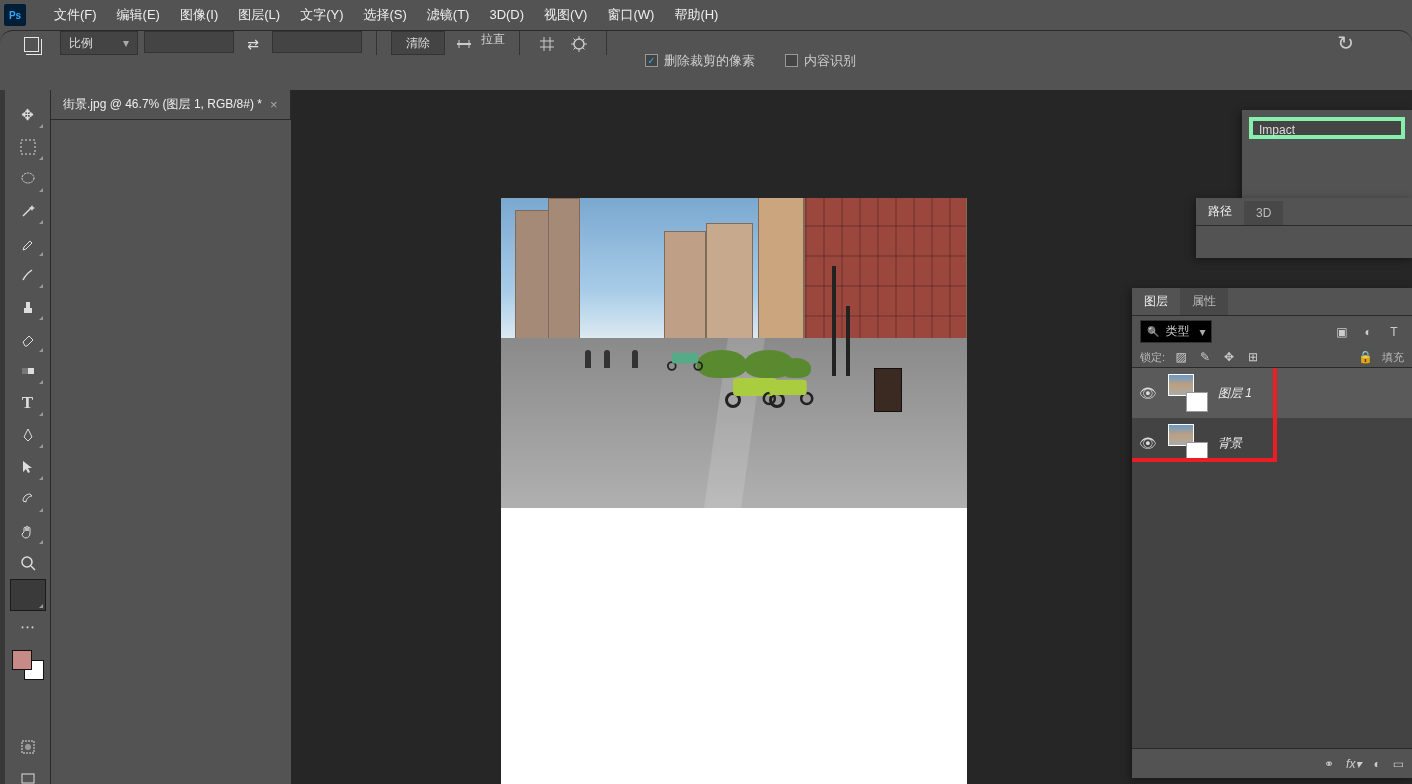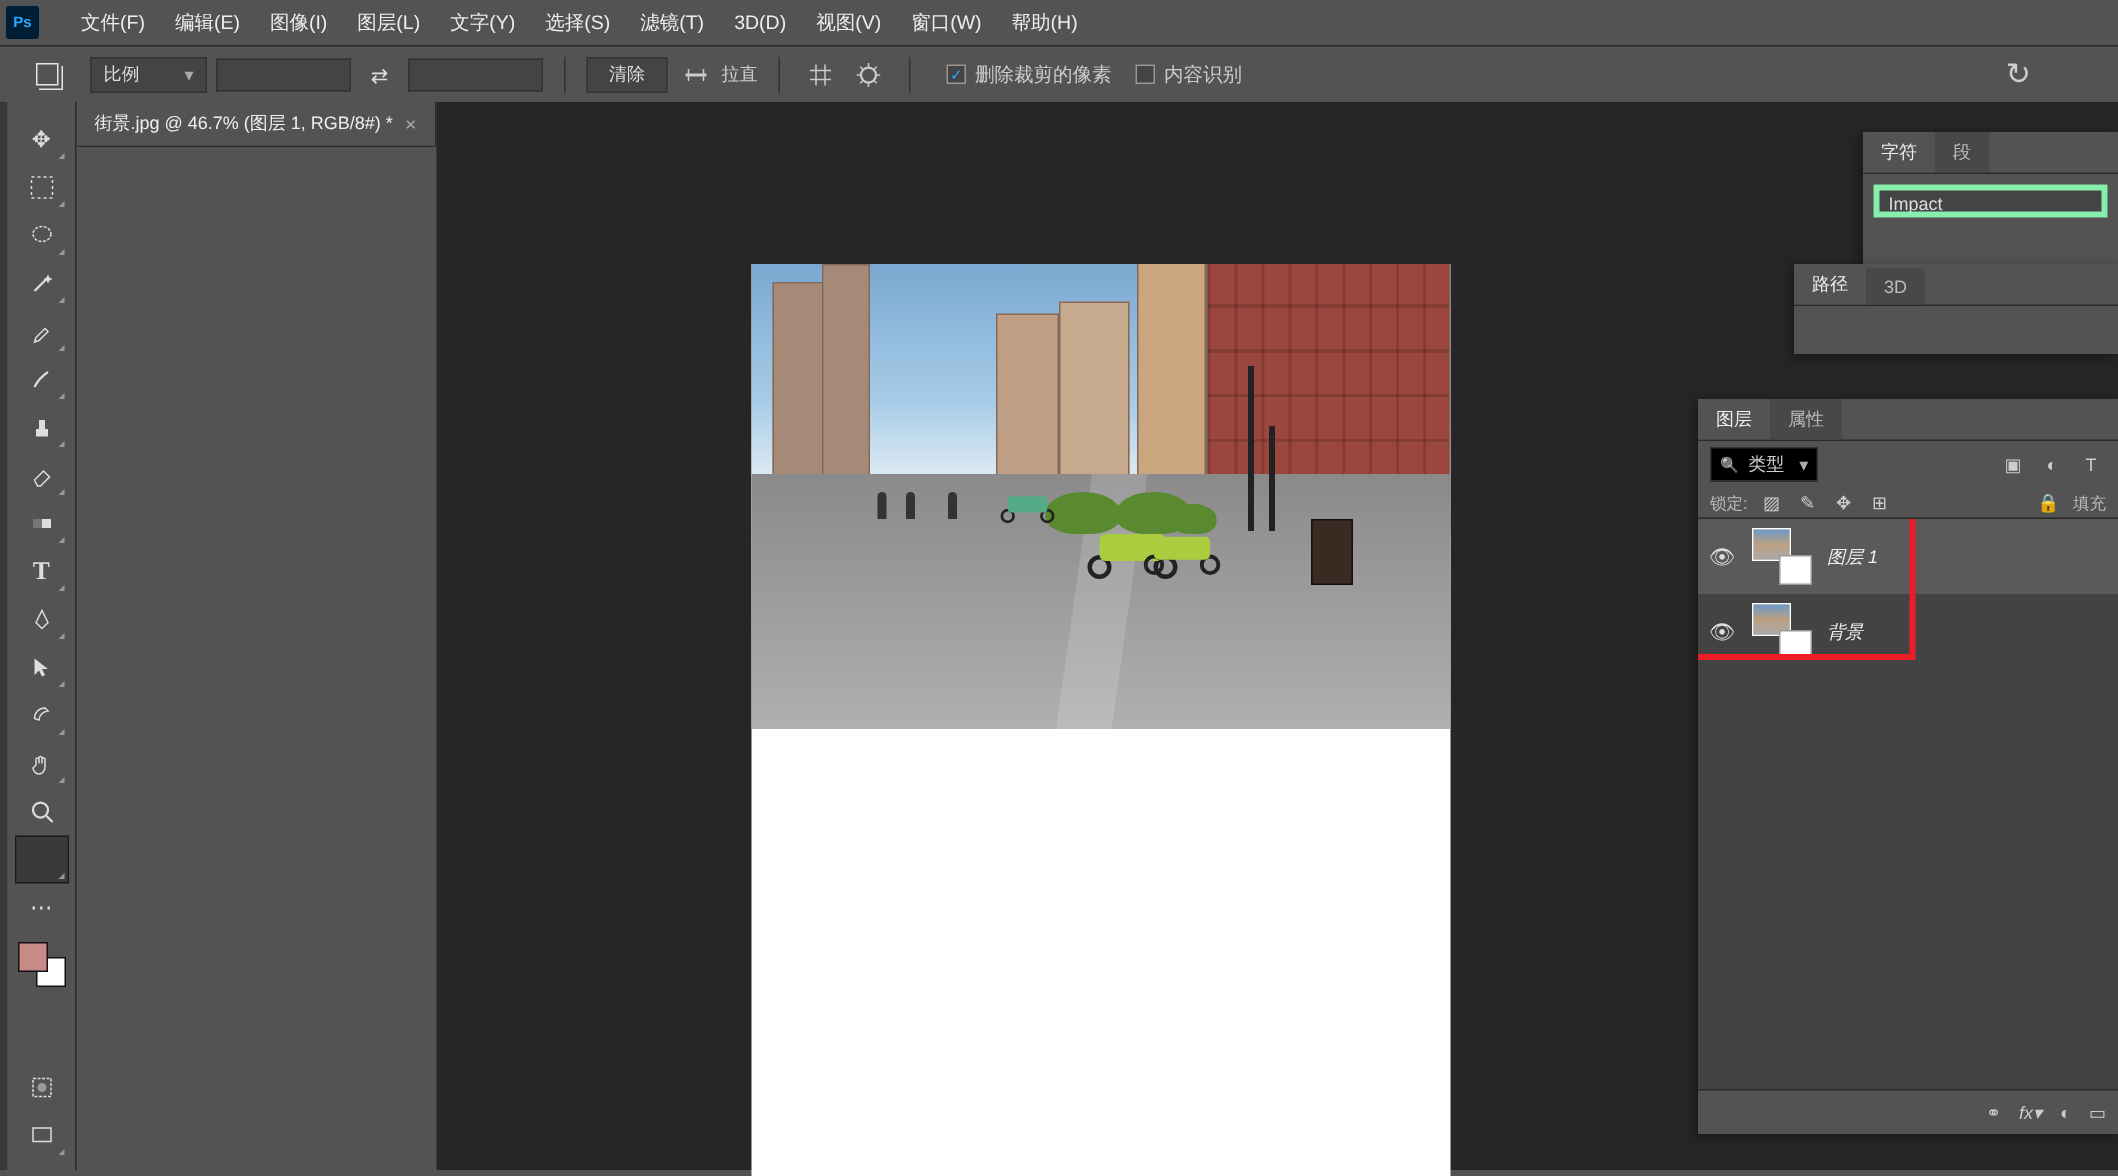--- a/index.html
+++ b/index.html
@@ -1,30 +1,30 @@
 <!DOCTYPE html>
 <html><head>
 <meta charset="utf-8">
 <style>
 * { box-sizing: border-box; margin: 0; padding: 0; user-select: none; }
 body { font-family: "Microsoft YaHei", sans-serif; font-size: 12px; color: #ccc; background: #535353; width: 1412px; height: 784px; overflow: hidden; position: relative; }
 .menubar { height: 30px; background: #535353; display: flex; align-items: center; padding: 0 4px; }
 .ps-logo { width: 22px; height: 22px; background: #001e36; display: flex; align-items: center; justify-content: center; color: #31a8ff; font-weight: bold; font-size: 10px; border-radius: 2px; margin-right: 18px; }
 .menu-item { padding: 0 10px; color: #eee; font-size: 13px; cursor: pointer; line-height: 30px; }
-.optbar { height: 38px; background: #535353; border-top: 1px solid #2a2a2a; display: flex; align-items: center; padding: 0 18px; gap: 6px; }
+.optbar { height: 60px; background: #535353; border-top: 1px solid #2a2a2a; display: flex; padding: 0 18px; gap: 6px; border-radius: 13px; }
 .tool-ind { width: 26px; height: 26px; display: flex; align-items: center; justify-content: center; font-size: 16px; margin-right: 10px; }
 .tool-ind .cropsq { width: 15px; height: 15px; border: 1.5px solid #e6e6e6; position: relative; }
 .tool-ind .cropsq:after { content:''; position:absolute; right:-4px; bottom:-4px; width:15px;height:15px; border-right:1.5px solid #e6e6e6; border-bottom:1.5px solid #e6e6e6;}
 .sel { height: 24px; background: #444; border: 1px solid #333; color: #ddd; padding: 0 8px; display:flex; align-items:center; gap: 30px; font-size:12px;}
 .sel.chev:after { content:'▾'; color:#aaa; }
 .numf { width: 90px; height: 22px; background: #444; border: 1px solid #333; }
 .iconbtn { width: 26px; height: 26px; display: flex; align-items: center; justify-content: center; color: #ddd; font-size: 14px; cursor:pointer; }
 .vdiv { width: 1px; height: 24px; background: #333; margin: 0 8px; }
 .txtbtn { height: 24px; padding: 0 14px; background: #444; border: 1px solid #333; color: #ddd; display:flex; align-items:center; font-size:12px; }
-.chk { display: flex; align-items: center; gap: 6px; font-size: 13px; margin-left: 10px; }
+.chk { display: flex; align-items: center; gap: 6px; font-size: 13px; margin-left: 24px; }
 .chkbox { width: 13px; height: 13px; border: 1px solid #999; background: #444; display:flex; align-items:center; justify-content:center; font-size:10px; color:#31a8ff; }
 .chkbox.on:after { content:'✓'; }
 .redo-ic { margin-left: auto; margin-right: 40px; font-size: 20px; color:#ccc; }
 .main { display: flex; height: calc(100% - 72px); }
 
 .lrail { width: 5px; background: #383838; }
 .toolbar { width: 46px; background: #535353; display: flex; flex-direction: column; align-items: center; padding-top: 10px; gap: 2px; border-right: 1px solid #2a2a2a; position:relative; }
 .tool { width: 34px; height: 30px; display: flex; align-items: center; justify-content: center; color: #ddd; font-size: 15px; cursor: pointer; position: relative; }
 .tool.sel-tool2 { background: #3a3a3a; outline: 1px solid #1a1a1a;}
 .corner{position:absolute; right:2px; bottom:2px; width:0;height:0;border-right:4px solid #999;border-top:4px solid transparent;}
@@ -315,24 +315,20 @@
           <div class="person pe1"></div>
             <div class="person pe2"></div>
             <div class="person pe3"></div>
         </div>
       </div>
     </div>
   </div>
 
   <div class="rightzone">
     <div class="pnl char">
-      <div class="tabs">
-        <div class="tab active">字符</div>
-        <div class="tab">段</div>
-      </div>
       <div class="fsel">Impact</div>
     </div>
 
     <div class="pnl path">
       <div class="tabs">
         <div class="tab active">路径</div>
         <div class="tab">3D</div>
       </div>
     </div>
 

